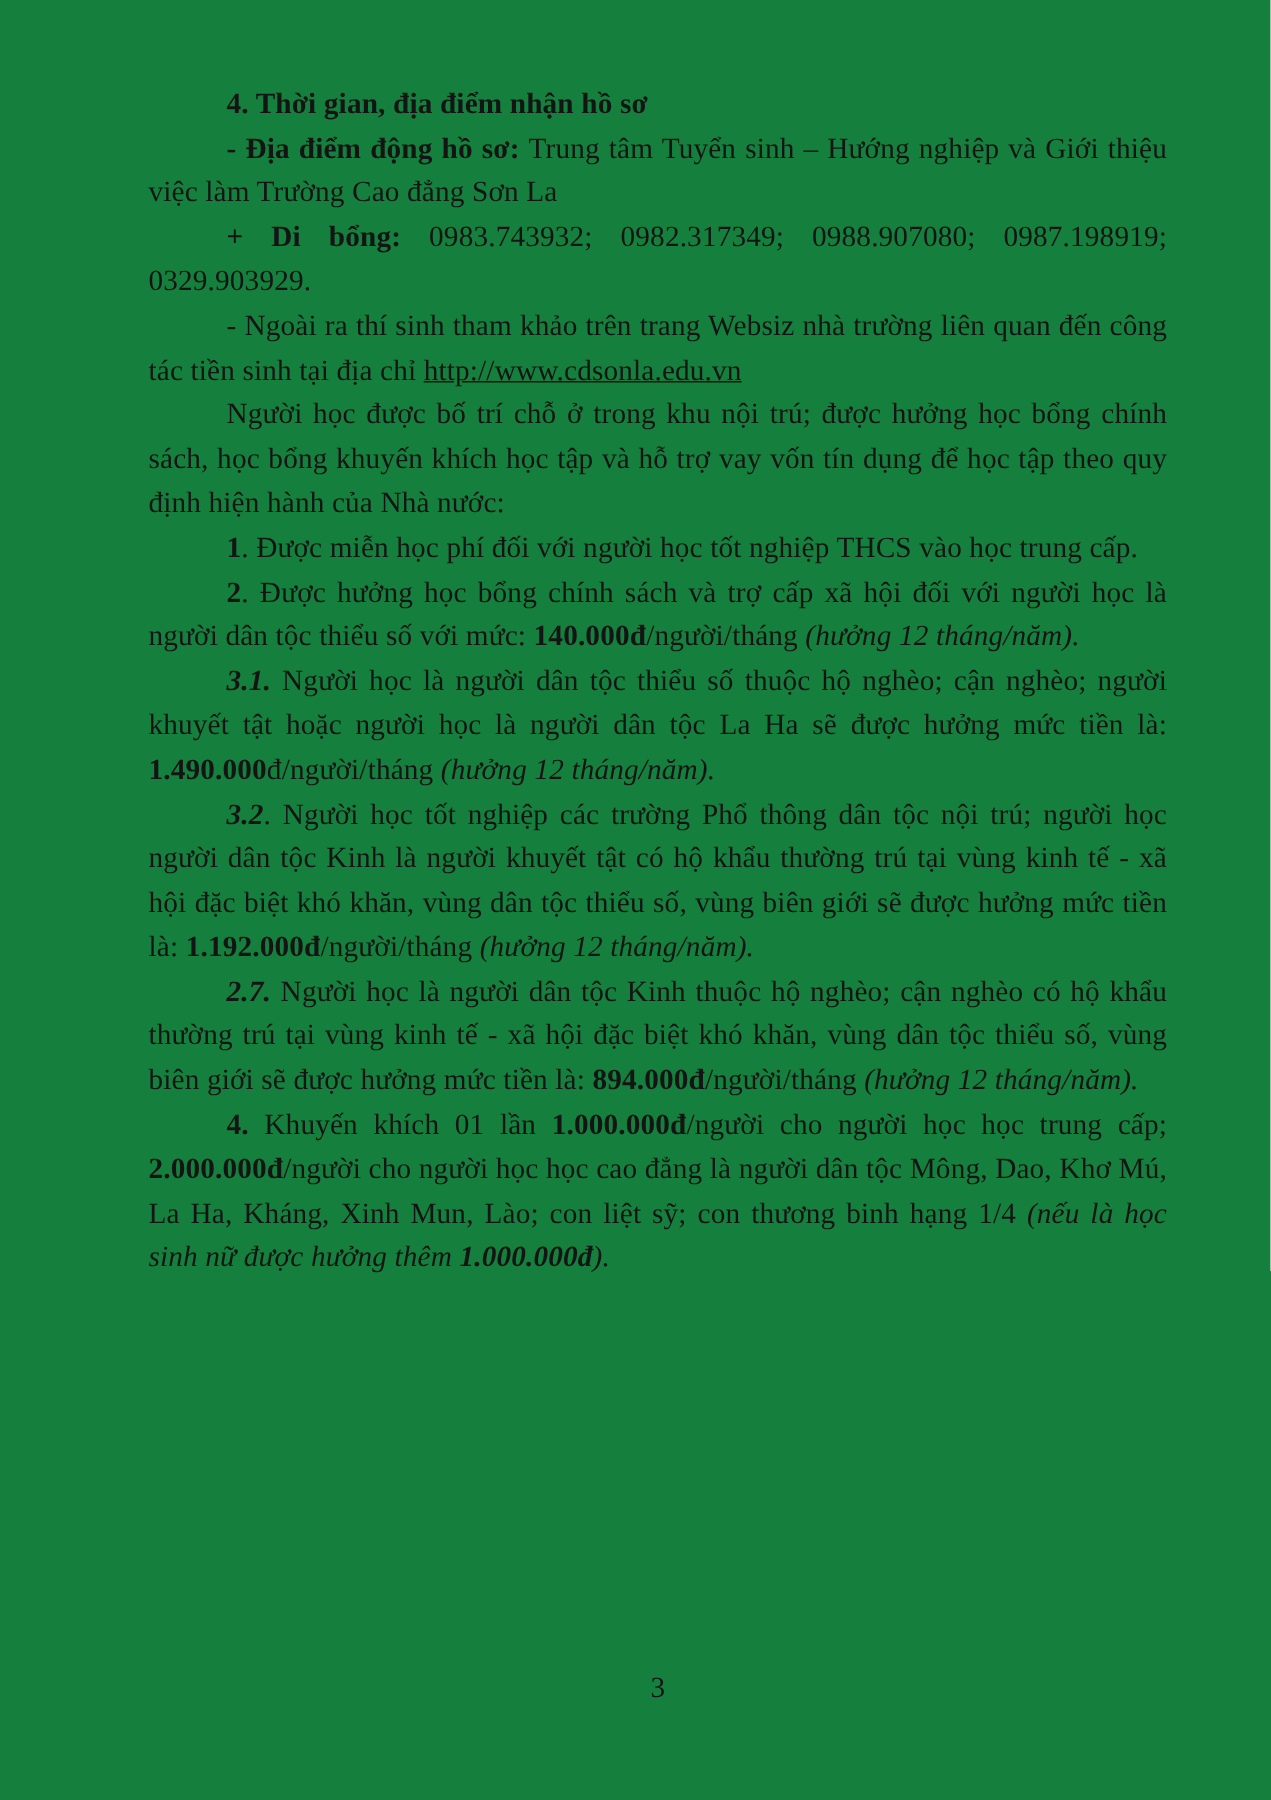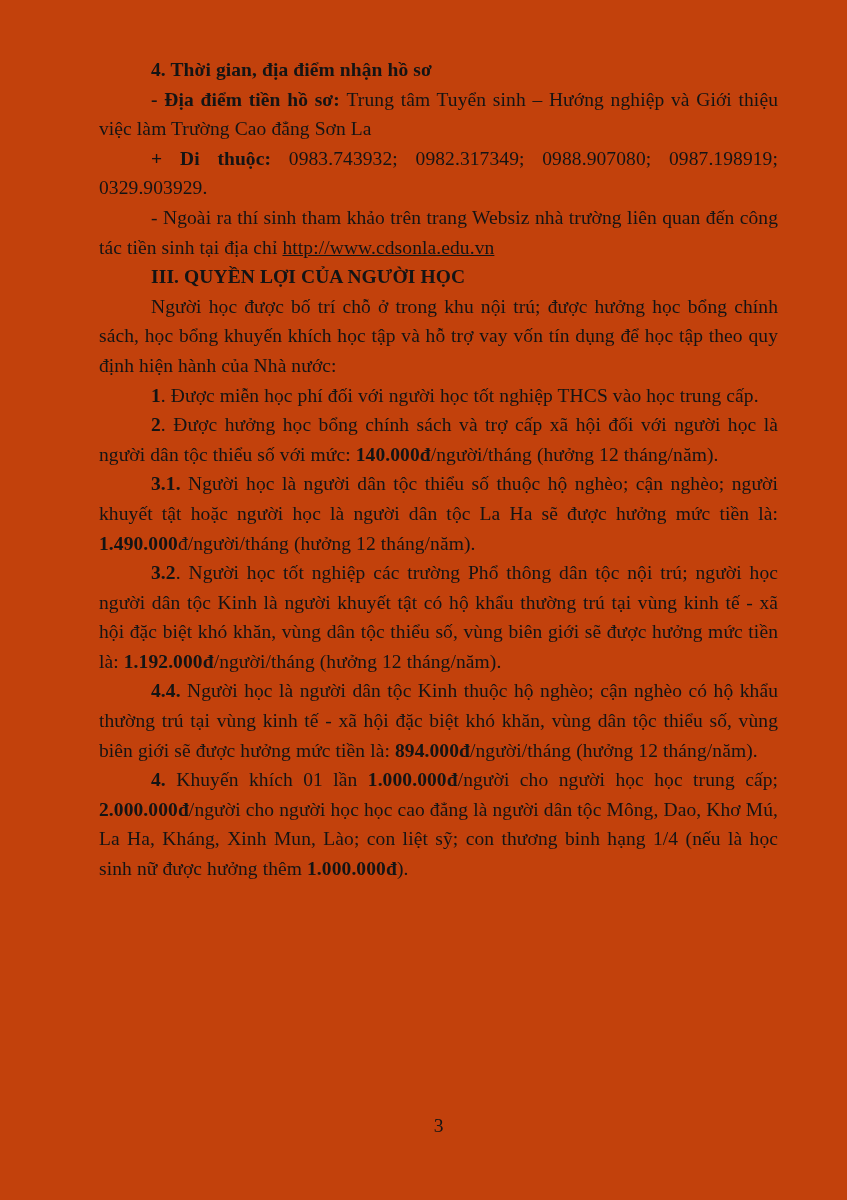--- a/index.html
+++ b/index.html
@@ -1,20 +1,20 @@
 <!DOCTYPE html>
 <html lang="vi"><head>
 <meta charset="utf-8">
 <style>
   html, body { margin: 0; padding: 0; background: #ffffff; }
   .page {
     position: relative;
     width: 847px;
     height: 1200px;
-    background: #c2410c;
+    background: #15803d;
     overflow: hidden;
     font-family: "Liberation Serif", serif;
     color: #141414;
   }
   .doc-body {
     position: absolute;
     left: 99px;
     top: 55px;
     width: 679px;
   }
@@ -22,44 +22,43 @@
     margin: 0;
     padding: 0;
     font-size: 19.5px;
     line-height: 29.6px;
     text-align: justify;
     text-indent: 52px;
     letter-spacing: 0.1px;
   }
   p.para.heading { text-align: left; }
   .b { font-weight: bold; }
-  .i { }
+  .i { font-style: italic; }
   .u { text-decoration: underline; }
   .page-number {
     position: absolute;
     left: 99px;
     width: 679px;
     top: 1115px;
     text-align: center;
     font-size: 19.5px;
     color: #141414;
   }
 </style>
 </head>
 <body>
 
 <div class="page">
   <div class="doc-body">
       <p class="para heading"><span class="b">4. Thời gian, địa điểm nhận hồ sơ</span></p>
-      <p class="para"><span class="b">- Địa điểm tiền hồ sơ: </span><span>Trung tâm Tuyển sinh – Hướng nghiệp và Giới thiệu việc làm Trường Cao đẳng Sơn La</span></p>
-      <p class="para"><span class="b">+ Di thuộc: </span><span>0983.743932; 0982.317349; 0988.907080; 0987.198919; 0329.903929.</span></p>
+      <p class="para"><span class="b">- Địa điểm động hồ sơ: </span><span>Trung tâm Tuyển sinh – Hướng nghiệp và Giới thiệu việc làm Trường Cao đẳng Sơn La</span></p>
+      <p class="para"><span class="b">+ Di bổng: </span><span>0983.743932; 0982.317349; 0988.907080; 0987.198919; 0329.903929.</span></p>
       <p class="para"><span>- Ngoài ra thí sinh tham khảo trên trang Websiz nhà trường liên quan đến công tác tiền sinh tại địa chỉ </span><span class="u">http://www.cdsonla.edu.vn</span></p>
-      <p class="para heading"><span class="b">III. QUYỀN LỢI CỦA NGƯỜI HỌC</span></p>
       <p class="para"><span>Người học được bố trí chỗ ở trong khu nội trú; được hưởng học bổng chính sách, học bổng khuyến khích học tập và hỗ trợ vay vốn tín dụng để học tập theo quy định hiện hành của Nhà nước:</span></p>
       <p class="para"><span class="b">1</span><span>. Được miễn học phí đối với người học tốt nghiệp THCS vào học trung cấp.</span></p>
       <p class="para"><span class="b">2</span><span>. Được hưởng học bổng chính sách và trợ cấp xã hội đối với người học là người dân tộc thiểu số với mức: </span><span class="b">140.000đ</span><span>/người/tháng </span><span class="i">(hưởng 12 tháng/năm).</span></p>
       <p class="para"><span class="b i">3.1.</span><span> Người học là người dân tộc thiểu số thuộc hộ nghèo; cận nghèo; người khuyết tật hoặc người học là người dân tộc La Ha sẽ được hưởng mức tiền là: </span><span class="b">1.490.000</span><span>đ/người/tháng </span><span class="i">(hưởng 12 tháng/năm).</span></p>
       <p class="para"><span class="b i">3.2</span><span>. Người học tốt nghiệp các trường Phổ thông dân tộc nội trú; người học người dân tộc Kinh là người khuyết tật có hộ khẩu thường trú tại vùng kinh tế - xã hội đặc biệt khó khăn, vùng dân tộc thiểu số, vùng biên giới sẽ được hưởng mức tiền là: </span><span class="b">1.192.000đ</span><span>/người/tháng </span><span class="i">(hưởng 12 tháng/năm).</span></p>
-      <p class="para"><span class="b i">4.4.</span><span> Người học là người dân tộc Kinh thuộc hộ nghèo; cận nghèo có hộ khẩu thường trú tại vùng kinh tế - xã hội đặc biệt khó khăn, vùng dân tộc thiểu số, vùng biên giới sẽ được hưởng mức tiền là: </span><span class="b">894.000đ</span><span>/người/tháng </span><span class="i">(hưởng 12 tháng/năm).</span></p>
+      <p class="para"><span class="b i">2.7.</span><span> Người học là người dân tộc Kinh thuộc hộ nghèo; cận nghèo có hộ khẩu thường trú tại vùng kinh tế - xã hội đặc biệt khó khăn, vùng dân tộc thiểu số, vùng biên giới sẽ được hưởng mức tiền là: </span><span class="b">894.000đ</span><span>/người/tháng </span><span class="i">(hưởng 12 tháng/năm).</span></p>
       <p class="para"><span class="b">4.</span><span> Khuyến khích 01 lần </span><span class="b">1.000.000đ</span><span>/người cho người học học trung cấp; </span><span class="b">2.000.000đ</span><span>/người cho người học học cao đẳng là người dân tộc Mông, Dao, Khơ Mú, La Ha, Kháng, Xinh Mun, Lào; con liệt sỹ; con thương binh hạng 1/4 </span><span class="i">(nếu là học sinh nữ được hưởng thêm </span><span class="b i">1.000.000đ</span><span class="i">).</span></p>
     </div>
   <div class="page-number">3</div>
 </div>
 
 </body></html>

